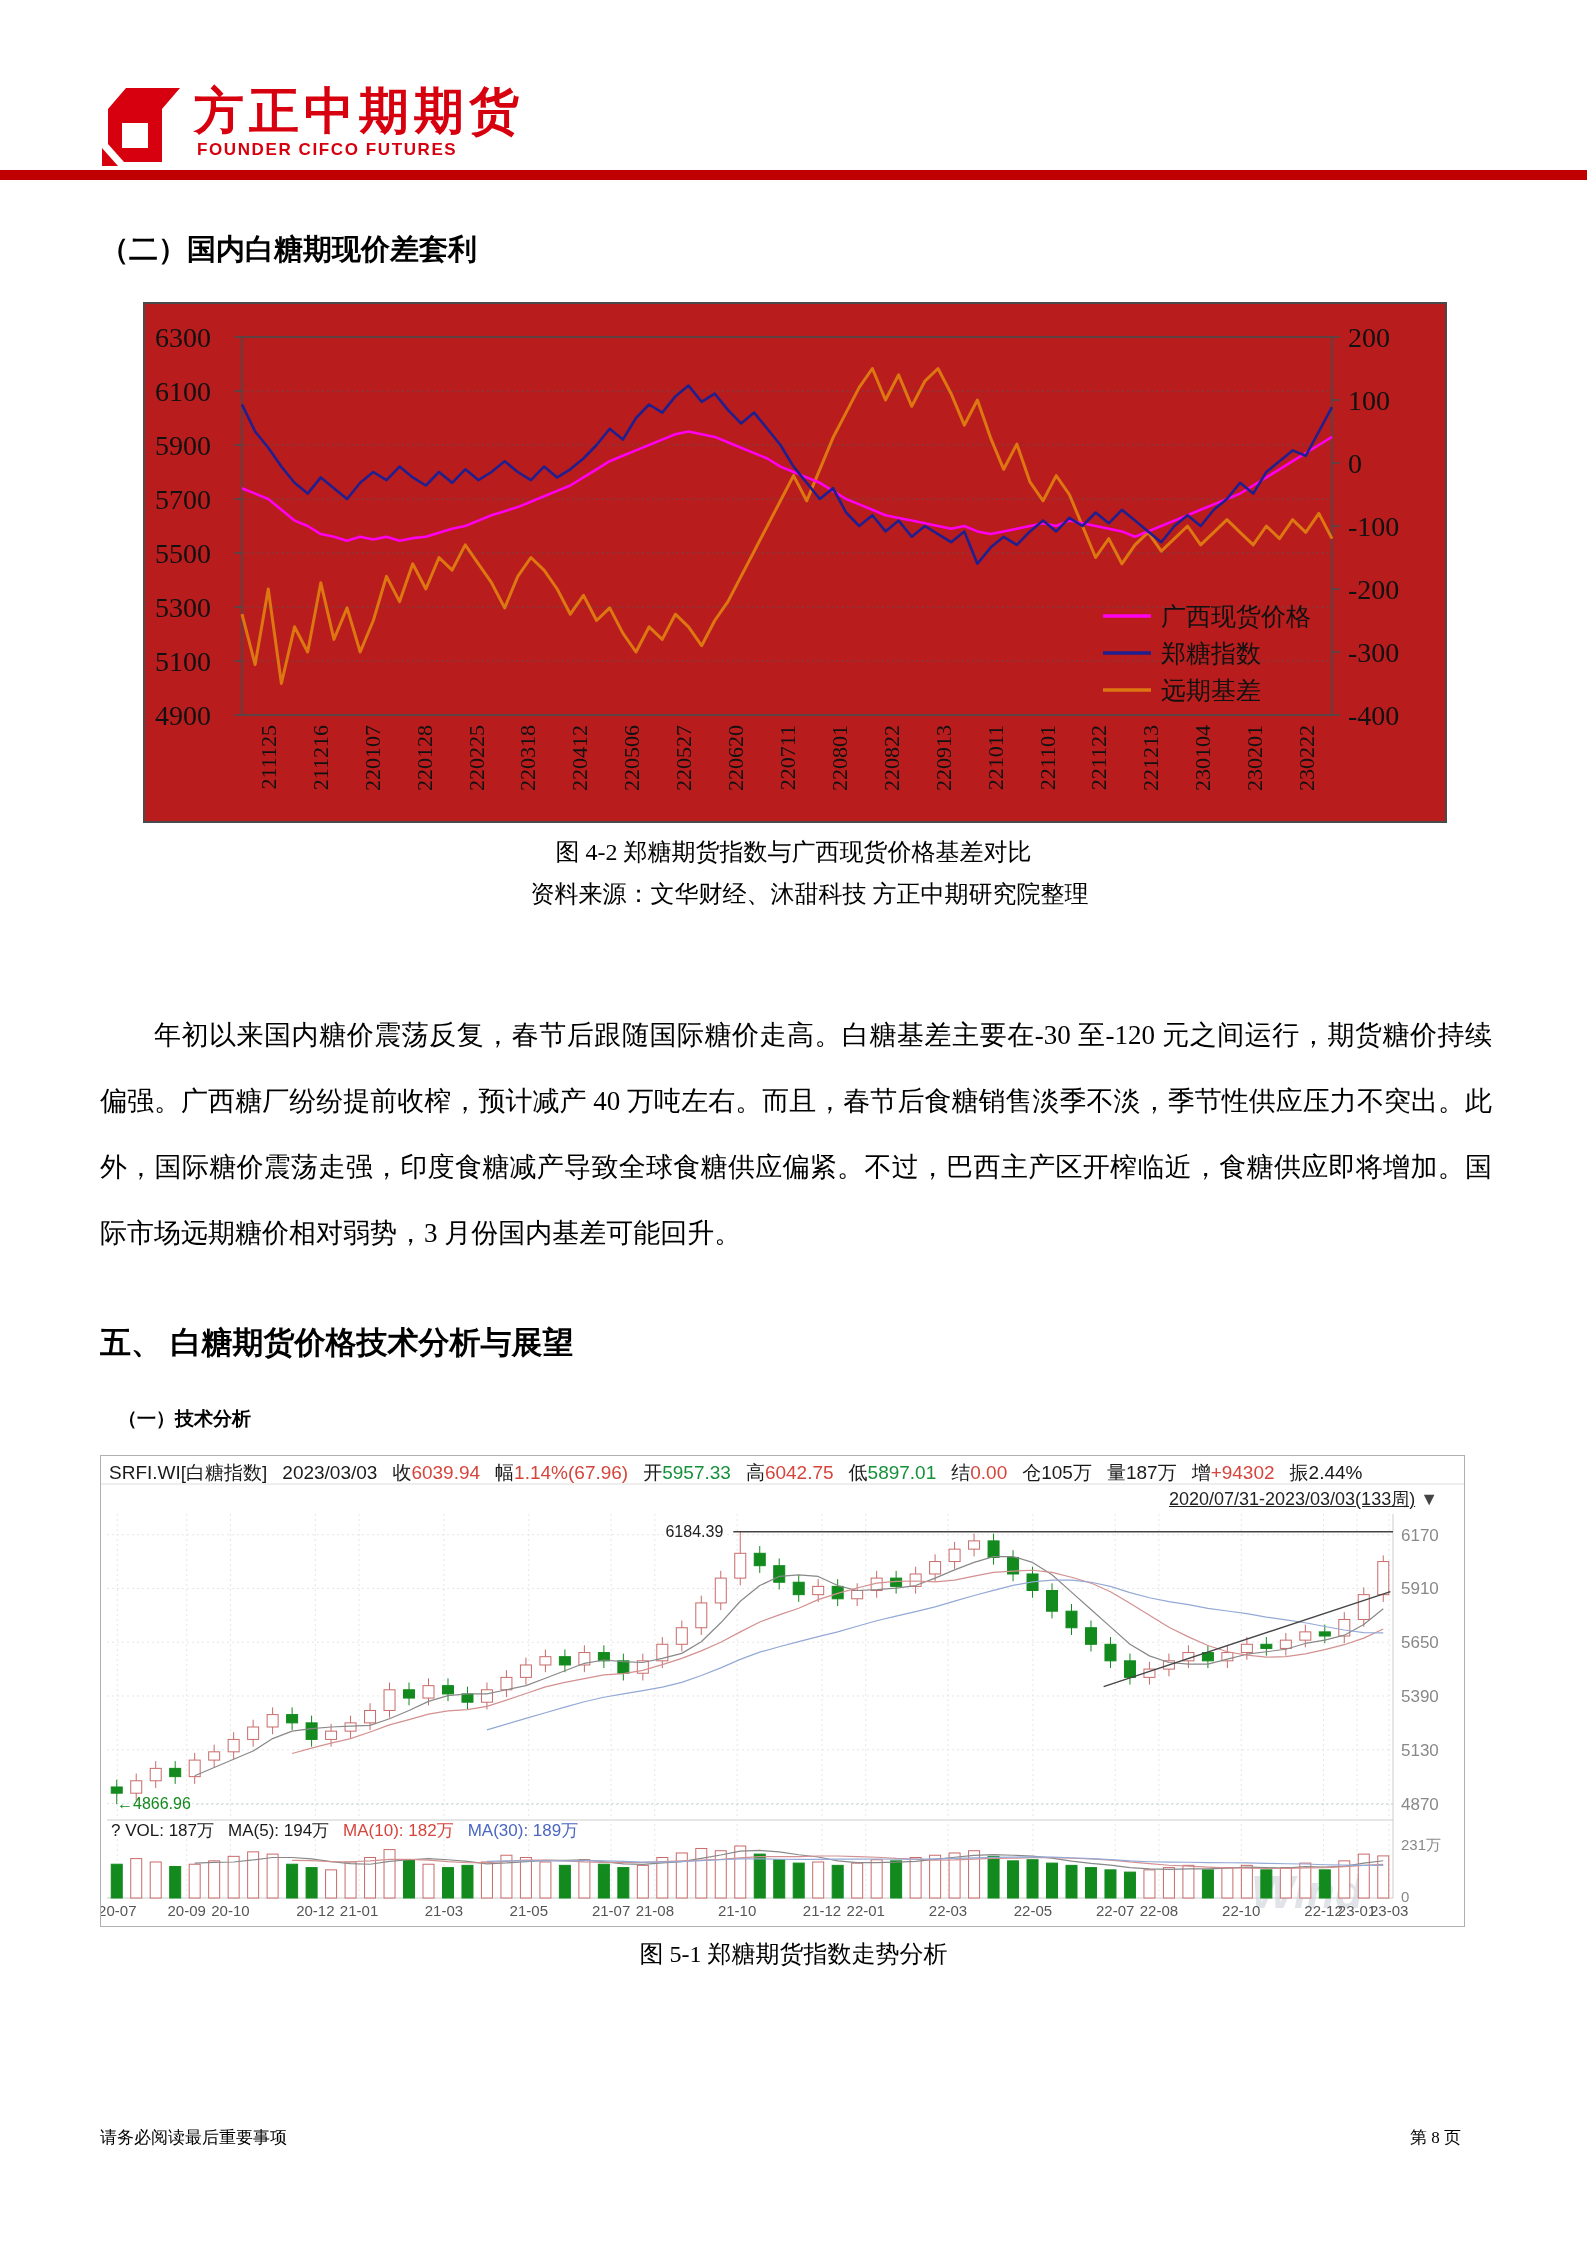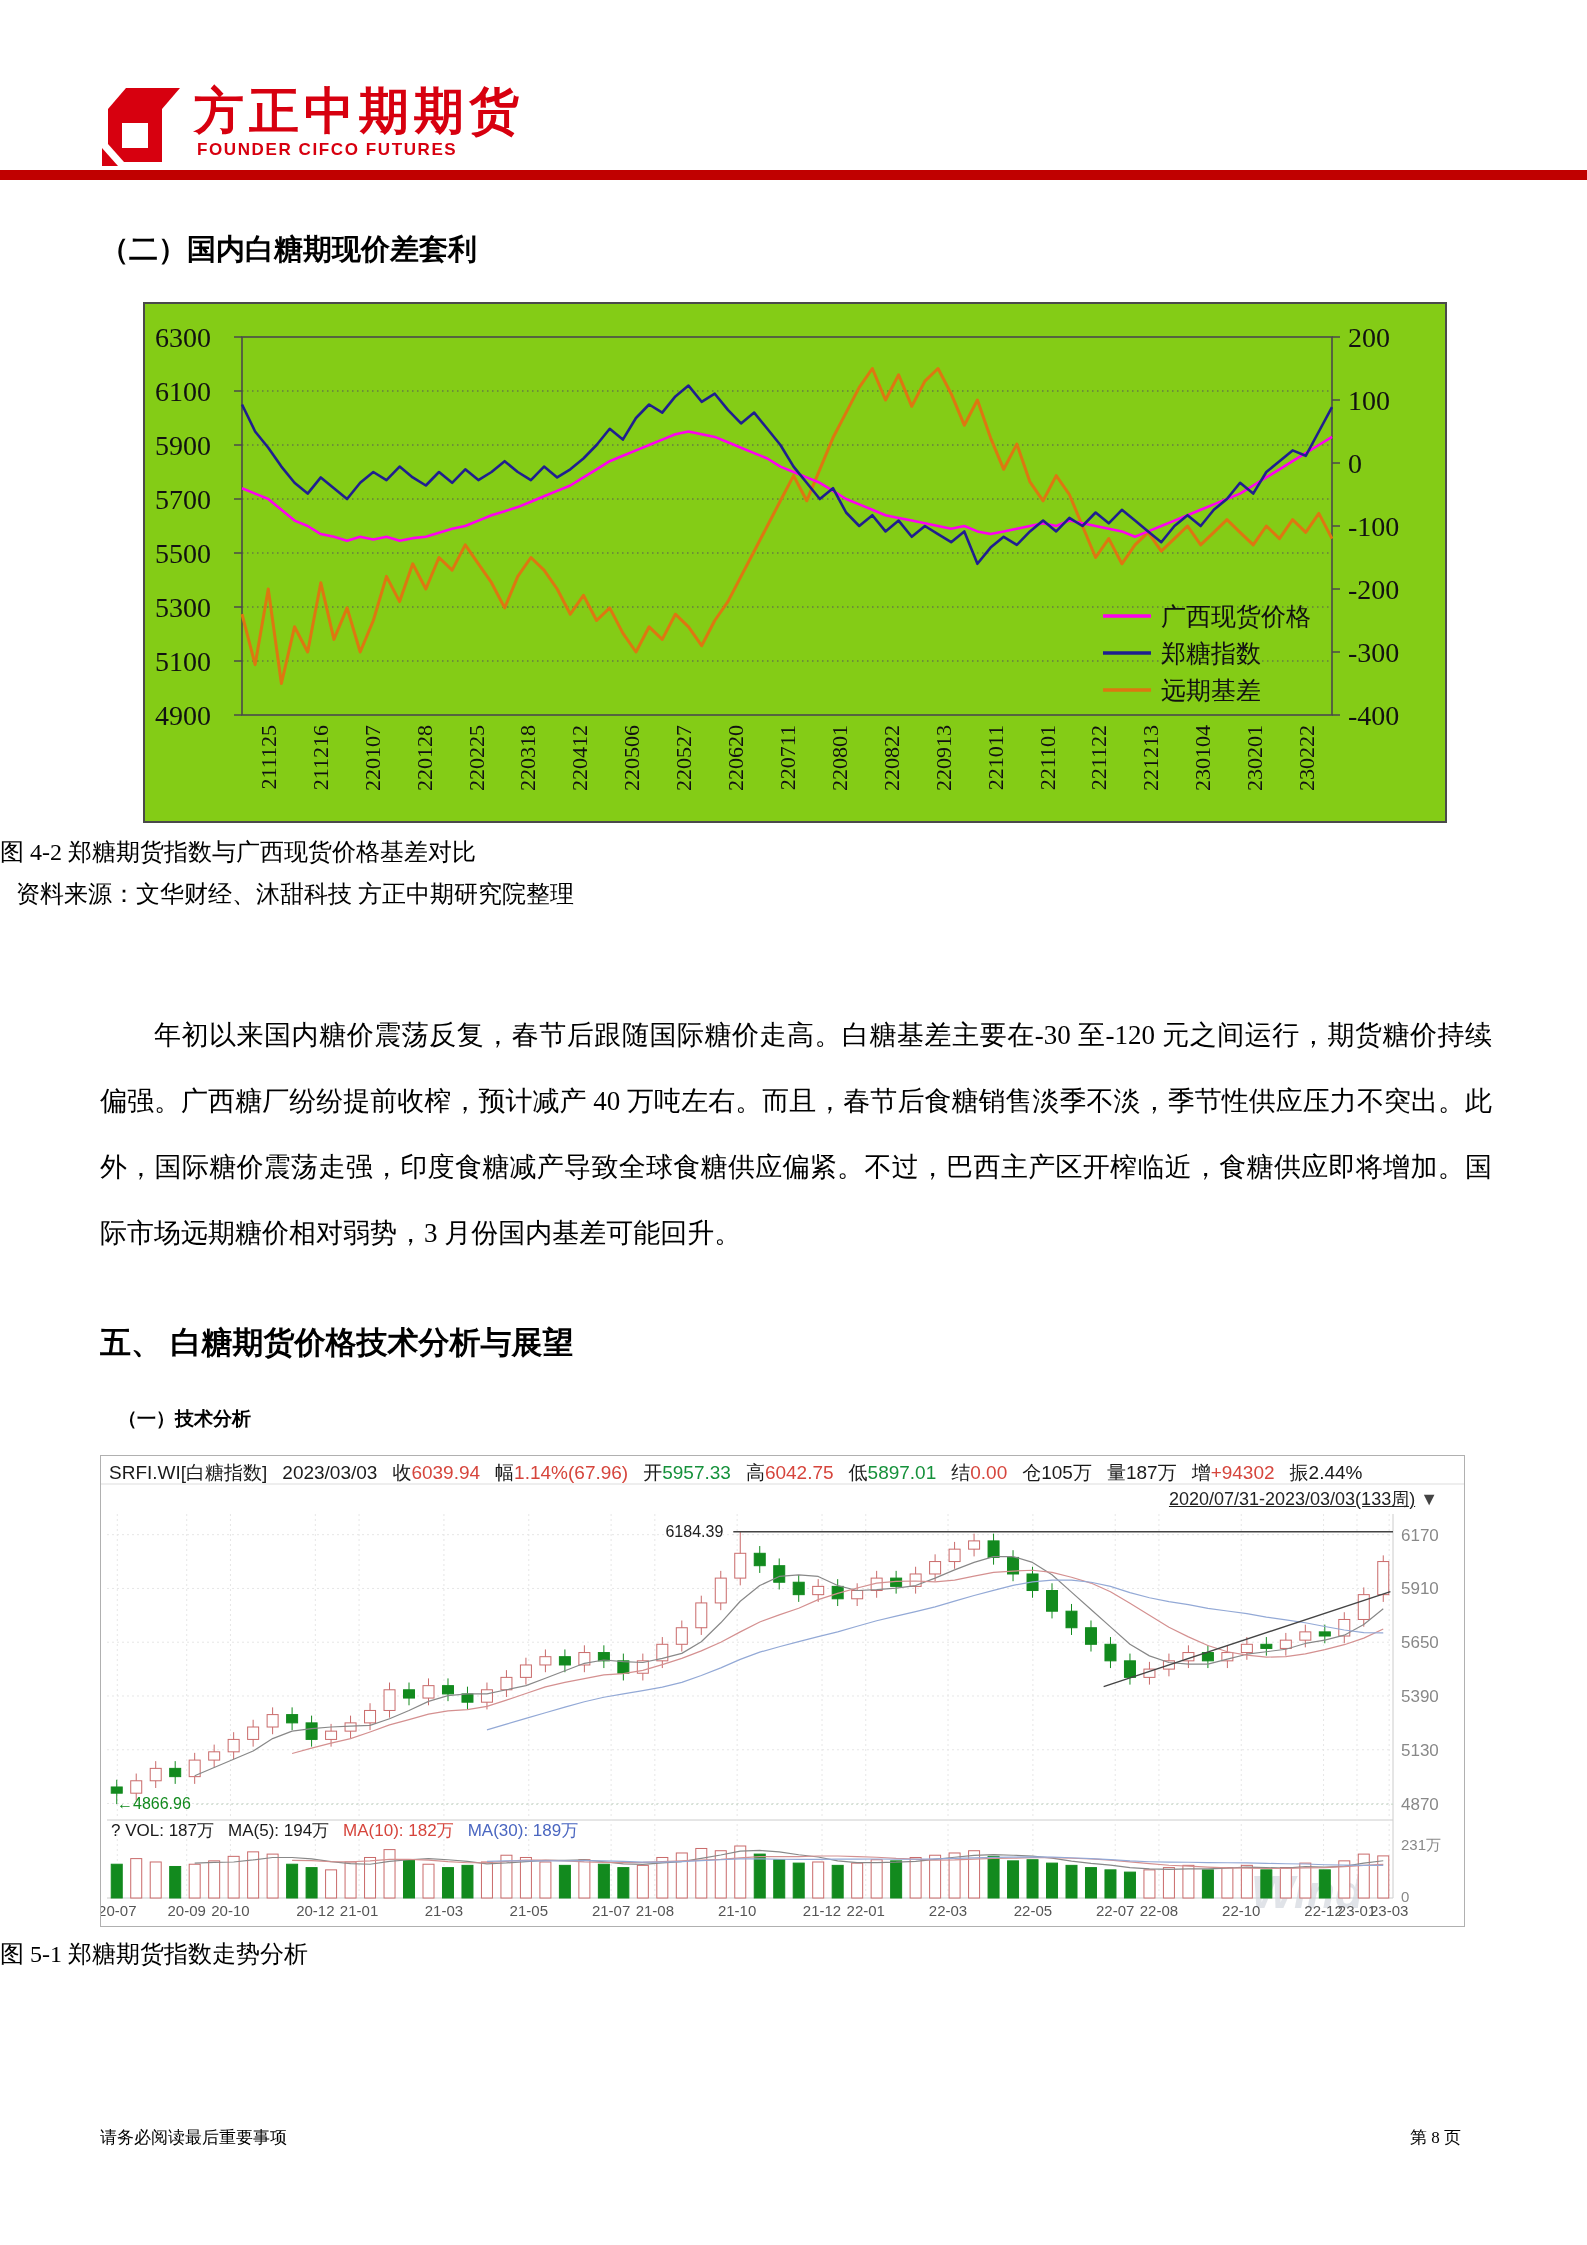--- a/index.html
+++ b/index.html
@@ -8,23 +8,23 @@
         font-family:"Liberation Serif",serif;color:#000}
   .abs{position:absolute}
   .brand-cn{font-family:"Liberation Sans",sans-serif;font-weight:bold;color:#D7000F;
             font-size:50px;letter-spacing:5px;white-space:nowrap}
   .brand-en{font-family:"Liberation Sans",sans-serif;font-weight:bold;color:#D7000F;
             font-size:17px;letter-spacing:1.6px;white-space:nowrap}
   .rule{background:#C00000}
   .h-serif{font-weight:bold;font-size:29px;font-family:"Liberation Serif",serif}
   .h-main{font-weight:bold;font-size:31px;font-family:"Liberation Sans",sans-serif}
   .h-sub{font-weight:bold;font-size:19px;font-family:"Liberation Sans",sans-serif}
-  .caption{width:100%;font-size:24px}
+  .caption{width:100%;text-align:center;font-size:24px}
   .para{font-size:27px;line-height:66px;text-align:justify;text-indent:54px}
-  .figbox{border:2px solid #4a4a4a;background:#84cc16}
+  .figbox{border:2px solid #4a4a4a;background:#b91c1c}
   .wchart{font-family:"Liberation Sans",sans-serif;border:1px solid #b0b0b0;background:#fff}
   .winfo{font-size:19px;white-space:nowrap}
   .winfo .tok{margin-right:15px}
   .v-k{color:#1a1a1a}.v-r{color:#D6453C}.v-g{color:#15913B}.v-b{color:#4A66C0}
   .wrange{font-size:18px;color:#222;white-space:nowrap}
   .wvol{font-size:17px;white-space:nowrap}
   .wvol .tok{margin-right:14px}
   .footer{font-size:17px}
 </style>
 </head>

